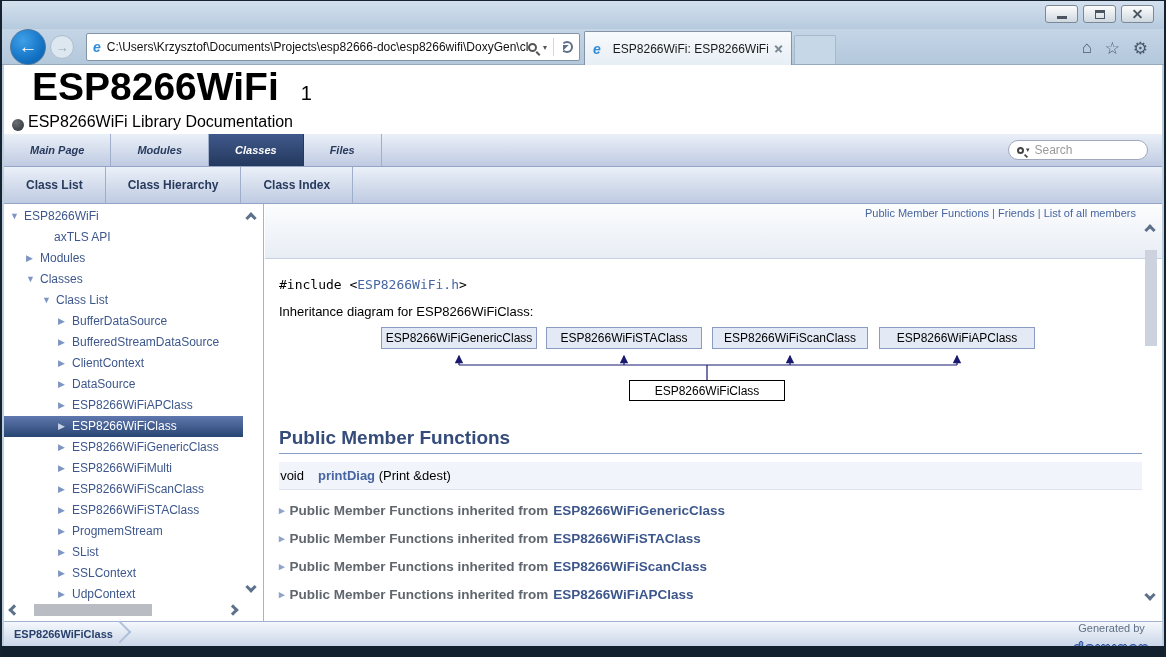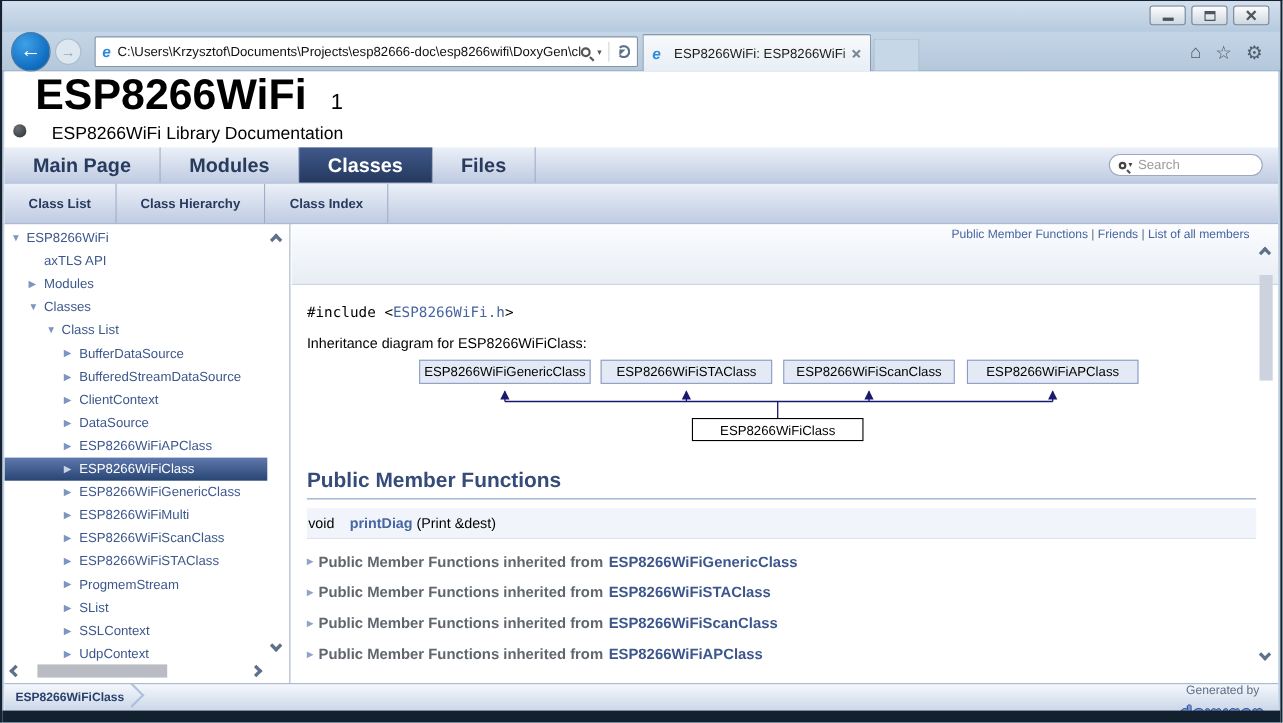--- a/index.html
+++ b/index.html
@@ -51,28 +51,28 @@
   .tab-x::before { transform:rotate(45deg);} .tab-x::after { transform:rotate(-45deg);}
   .tab-stub { position:absolute; left:792px; top:6px; width:42px; height:29px; background:#C6D8E8; border:1px solid #A5BACB; border-bottom:none; border-radius:2px 2px 0 0; }
   .chrome-ic { position:absolute; top:9px; font-size:17px; color:#4A5A6A; }
 
   
   .page { position:absolute; top:64px; left:2px; right:2px; height:582px; background:#fff; overflow:hidden; }
 
   .projheader { position:absolute; top:0; left:0; right:0; height:69px; background:#fff; }
   .projname { position:absolute; left:28px; top:0px; font-size:39px; font-weight:bold; color:#000; letter-spacing:0px; }
   .projnumber { font-size:20px; font-weight:normal; margin-left:22px; }
-  .briefrow { position:absolute; left:8px; top:48px; display:flex; align-items:flex-start; gap:23px; }
+  .briefrow { position:absolute; left:8px; top:48px; display:flex; align-items:flex-end; gap:4px; }
   .projlogo { width:12px; height:12px; border-radius:50%; background:radial-gradient(circle at 35% 30%, #6A6F74, #2B3036); }
   .projbrief { font-size:16px; color:#000; }
 
   .tabs1 { position:absolute; top:69px; left:0; right:0; height:33px;
            background:linear-gradient(#EBF0F8,#BFCBE2); border-bottom:1px solid #93A4C6; display:flex; }
-  .tabs1 .tab { height:100%; display:flex; align-items:center; padding:12px 26px; font-size:18px; font-weight:bold;
-                color:#283A5D; border-right:1px solid #9FAECB; }
+  .tabs1 .tab { height:100%; display:flex; align-items:center; padding:12px 26px; font-size:11px; font-weight:bold;
+                color:#283A5D; border-right:1px solid #9FAECB;font-style:italic; }
   .tabs1 .tab.active { background:linear-gradient(#40598B,#24395E); color:#fff; border-right:1px solid #24395E; }
   .searchbox { position:absolute; right:14px; top:75px; width:140px; height:20px; background:#fff;
                border:1px solid #9FA8BC; border-radius:10px; display:flex; align-items:center; padding:0 8px; z-index:2; }
   .searchbox .mag { width:7px; height:7px; border-color:#444; }
   .searchbox .mag::after { height:4px; left:6px; top:5px; }
   .search-drop { font-size:7px; color:#444; margin:0 5px 0 2px; }
   .searchbox input { border:none; outline:none; width:90px; font-size:12px; color:#444; background:transparent; font-family:"Liberation Sans",sans-serif; }
   .searchbox input::placeholder { color:#9A9A9A; }
 
   .tabs2 { position:absolute; top:102px; left:0; right:0; height:37px;
@@ -229,21 +229,21 @@
       </div>
 
     <div class="bodyarea">
 
       <div class="sidebar">
         <div class="tree" id="tree">
             <div class="trow" style="padding-left: 6px;">
               <span class="arr">▼</span>
               <span class="lbl">ESP8266WiFi</span>
             </div>
-            <div class="trow" style="padding-left: 22px;">
+            <div class="trow" style="padding-left: 36px;">
               <span class="arr"></span>
               <span class="lbl">axTLS API</span>
             </div>
             <div class="trow" style="padding-left: 22px;">
               <span class="arr">▶</span>
               <span class="lbl">Modules</span>
             </div>
             <div class="trow" style="padding-left: 22px;">
               <span class="arr">▼</span>
               <span class="lbl">Classes</span>

